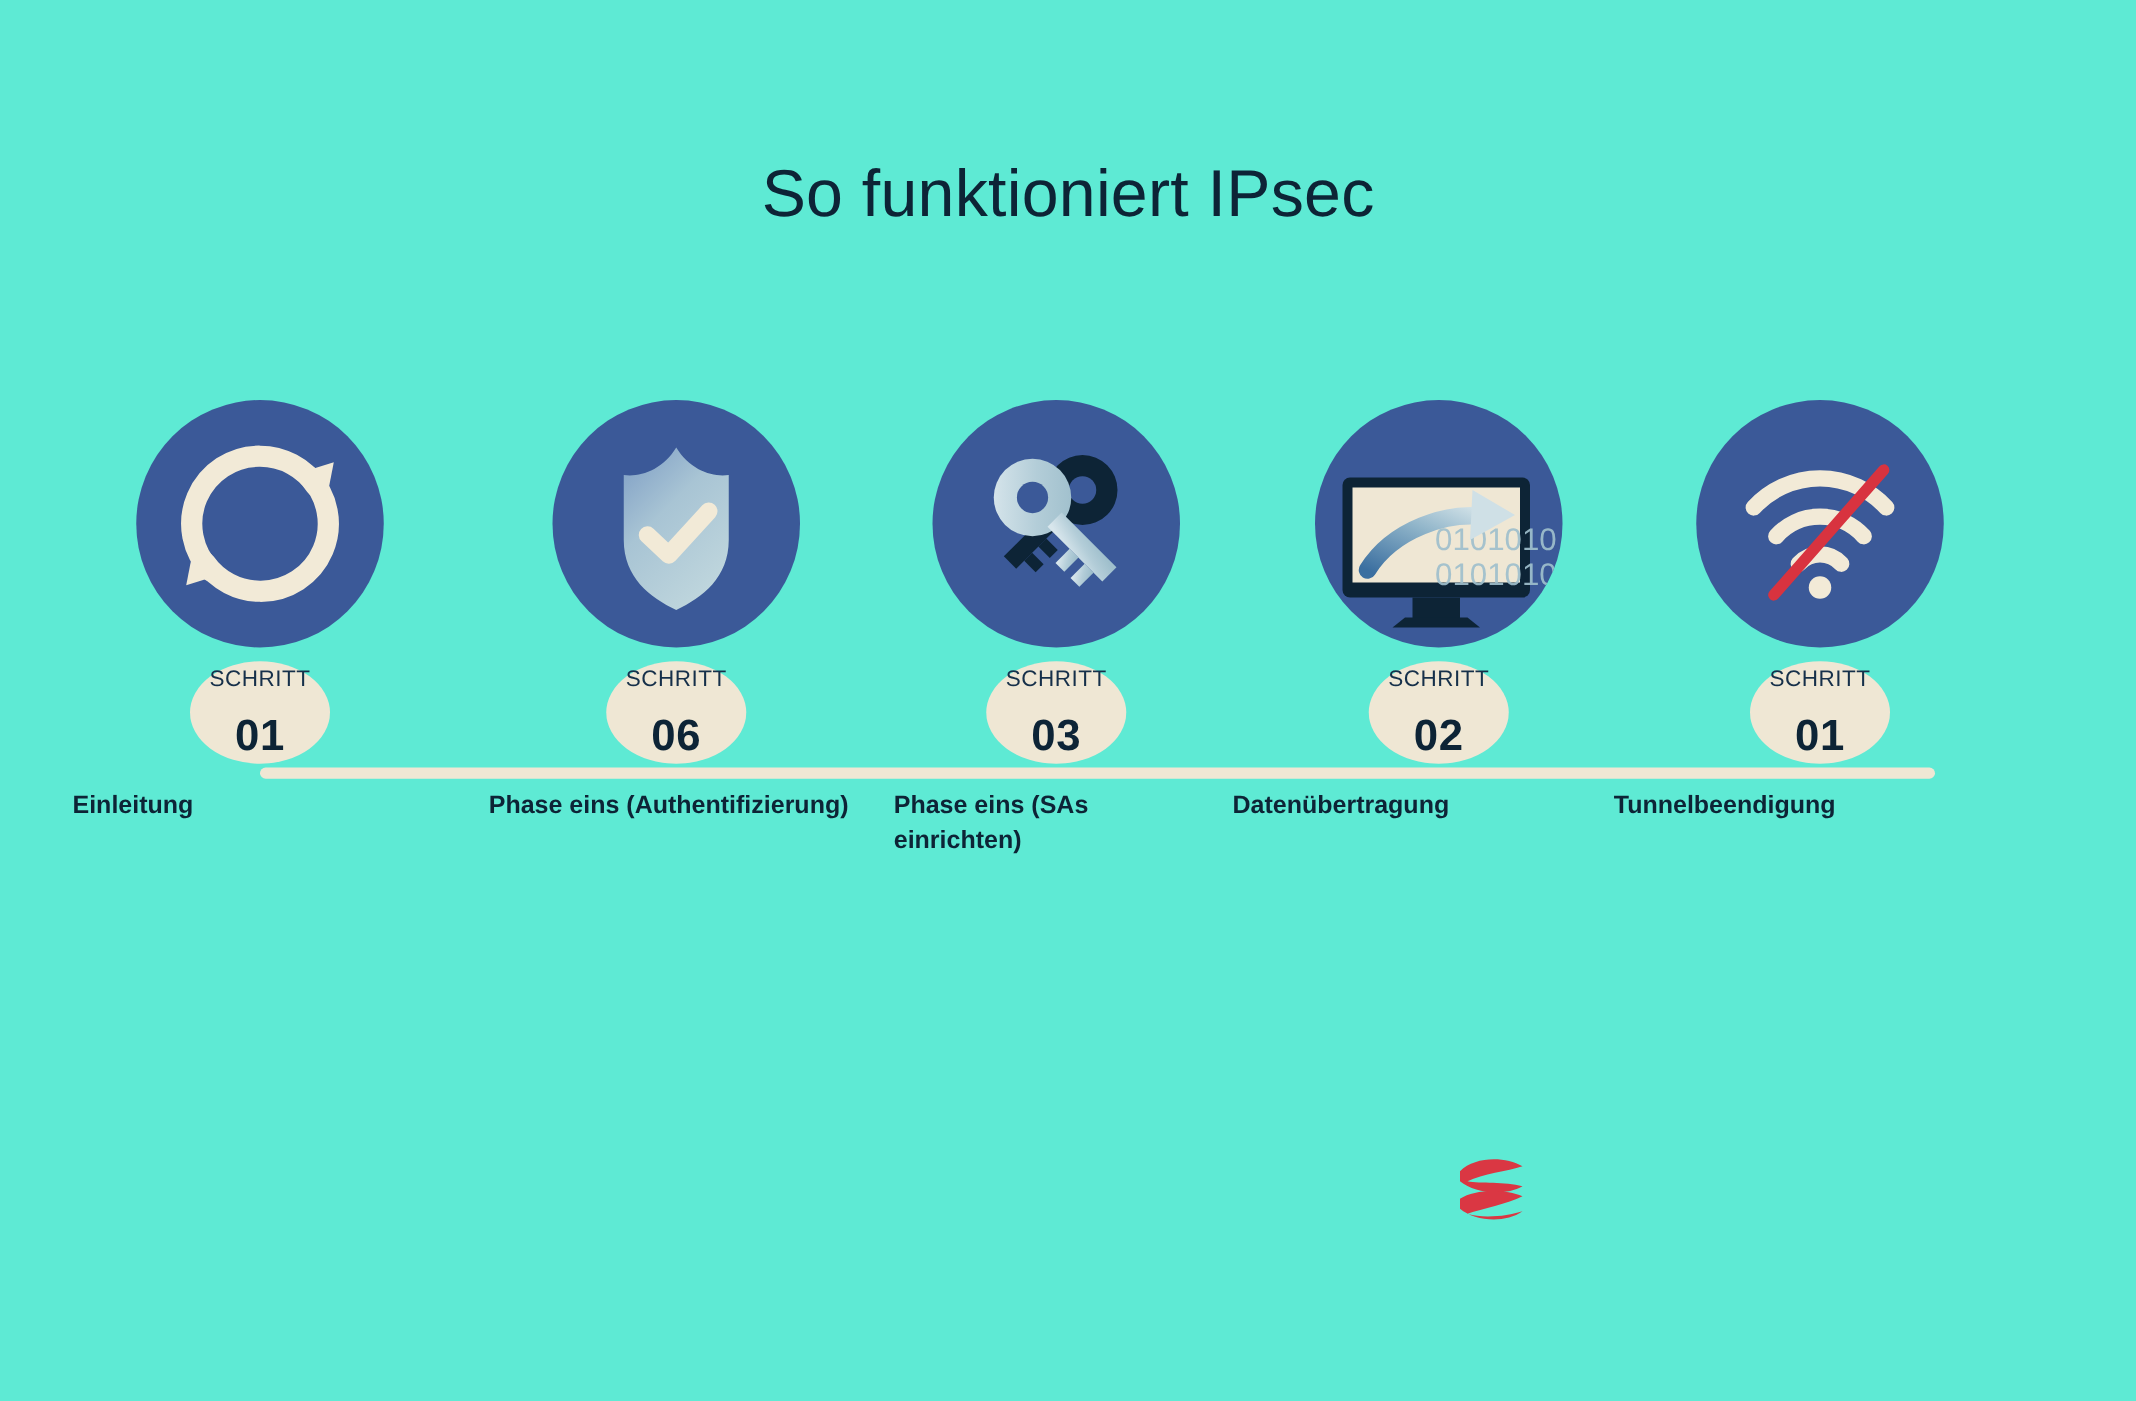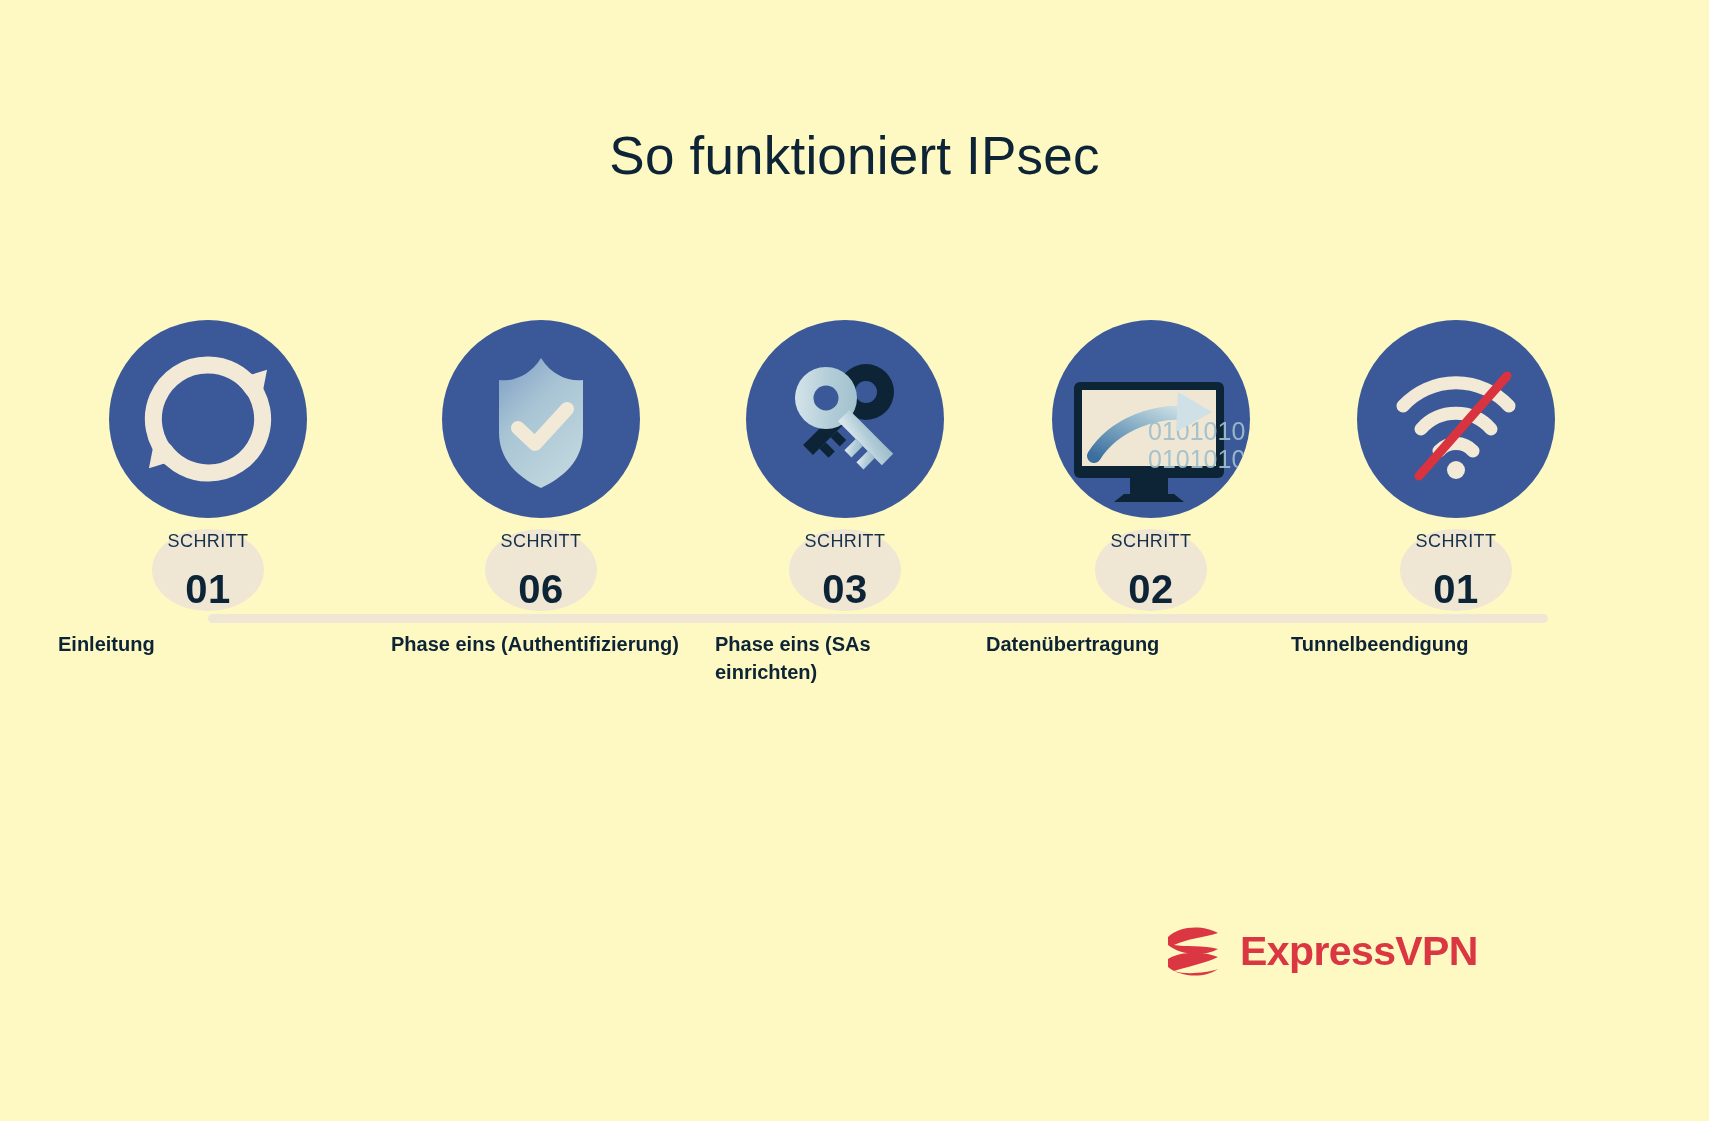--- a/index.html
+++ b/index.html
@@ -7,21 +7,21 @@
     width: 1709px;
     height: 1121px;
     background: #FFFFFF;
     font-family: "Liberation Sans", sans-serif;
     overflow: hidden;
   }
   #canvas {
     position: relative;
     width: 1709px;
     height: 1121px;
-    background: #fef9c3;
+    background: #5eead4;
   }
 
   
   #title {
     position: absolute;
     top: 126px;
     left: 0;
     width: 1709px;
     text-align: center;
     font-size: 53px;
@@ -94,21 +94,21 @@
   }
   .badge-word {
     font-size: 18px;
     font-weight: 400;
     color: #16304A;
     letter-spacing: 0.4px;
     line-height: 1;
     margin-bottom: 19px;
   }
   .badge-num {
-    font-size: 40px;
+    font-size: 35px;
     font-weight: 700;
     color: #0D2436;
     line-height: 1;
     letter-spacing: 0.5px;
   }
 
   
   .step-label {
     position: absolute;
     top: 630px;
@@ -288,16 +288,15 @@
       <div class="step-label">Tunnelbeendigung</div>
     </div>
 
   </div>
 
   <div id="logo">
     <svg id="logo-mark" viewBox="0 0 66 56">
       <path d="M 8 14 C 20 2 44 2 58 10 C 46 14 26 16 14 22 C 24 24 44 22 58 26 C 44 34 20 32 8 22 Z" fill="#DA3743"></path>
       <path d="M 8 36 C 20 28 44 28 58 34 C 46 40 26 44 14 48 C 26 52 46 50 58 46 C 44 56 20 54 8 44 Z" fill="#DA3743"></path>
     </svg>
-    <div id="logo-word">ExpressVPN</div>
   </div>
 
 </div>
 
 </body></html>

